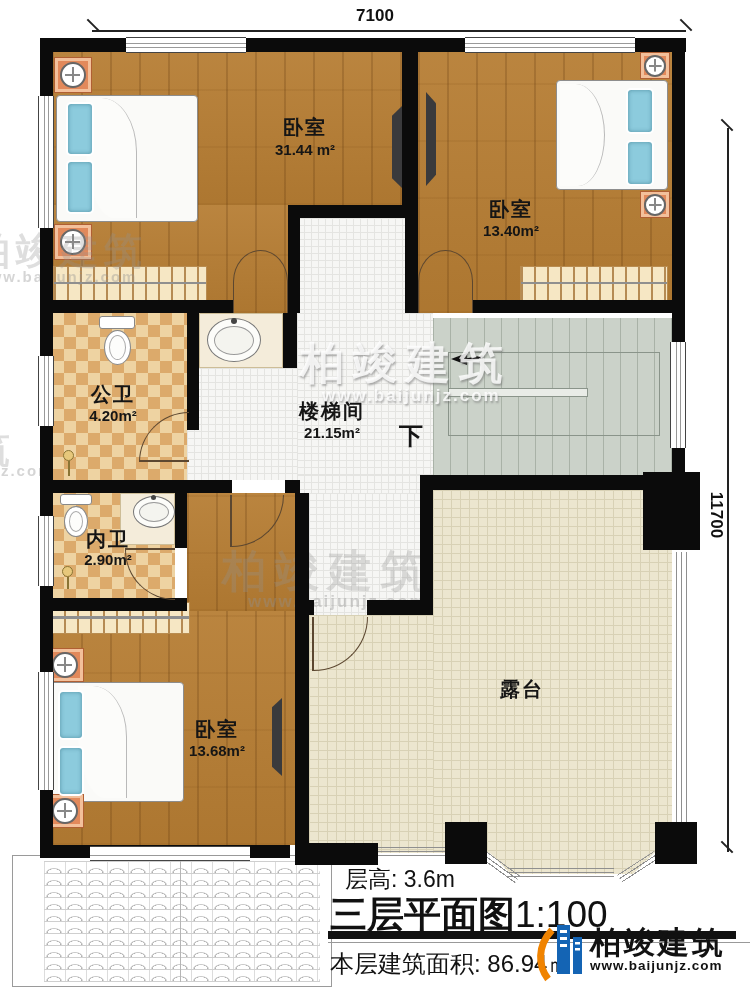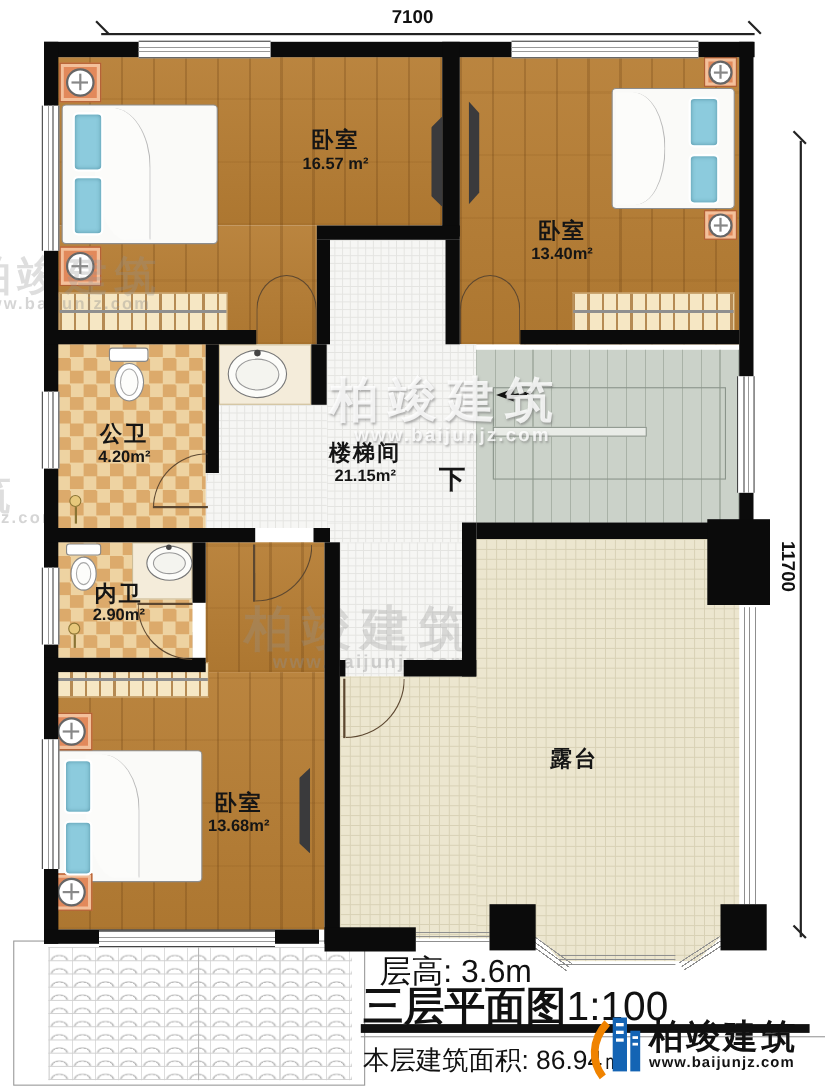--- a/index.html
+++ b/index.html
@@ -235,35 +235,35 @@
   <div class="rail-h" style="left:483px;top:850px;width:42px;height:11px;transform:rotate(36deg);transform-origin:left center;"></div>
   <div class="rail-h" style="left:508px;top:868px;width:106px;height:11px;"></div>
   <div class="rail-h" style="left:613px;top:850px;width:44px;height:11px;transform:rotate(-33deg);transform-origin:right center;"></div>
   <div class="rail-v" style="left:676px;top:552px;width:13px;height:270px;"></div>
 
   <div class="roof" style="left:12px;top:855px;width:320px;height:132px;"></div>
   <div class="roofpat" style="left:44px;top:861px;width:276px;height:121px;z-index:6;"></div>
   <div class="abs" style="left:180px;top:861px;width:1px;height:121px;background:#b5b5b5;z-index:7;"></div>
 
   <div class="label rname" style="left:305px;top:114px;">卧室</div>
-  <div class="label rarea" style="left:305px;top:141px;">16.57 m²</div>
+  <div class="label rarea" style="left:305px;top:141px;">31.44 m²</div>
   <div class="label rname" style="left:511px;top:196px;">卧室</div>
   <div class="label rarea" style="left:511px;top:222px;">13.40m²</div>
   <div class="label rname" style="left:113px;top:381px;">公卫</div>
   <div class="label rarea" style="left:113px;top:407px;">4.20m²</div>
   <div class="label rname" style="left:332px;top:398px;">楼梯间</div>
   <div class="label rarea" style="left:332px;top:424px;">21.15m²</div>
   <div class="label rname" style="left:108px;top:526px;">内卫</div>
   <div class="label rarea" style="left:108px;top:551px;">2.90m²</div>
   <div class="label rname" style="left:217px;top:716px;">卧室</div>
   <div class="label rarea" style="left:217px;top:742px;">13.68m²</div>
   <div class="label rname" style="left:522px;top:676px;">露台</div>
   <div class="label" style="left:411px;top:420px;font-size:24px;">下</div>
 
-  <div class="ft" style="left:345px;top:864px;font-size:29px;font-weight:500;">层高: 3.6m</div>
+  <div class="ft" style="left:345px;top:864px;font-size:23px;font-weight:500;">层高: 3.6m</div>
   <div class="ft" style="left:330px;top:890px;font-size:37px;">
     <span style="font-weight:bold;">三层平面图</span><span>1:100</span>
   </div>
   <div class="ft" style="left:328px;top:931px;width:408px;height:8px;background:#111;"></div>
   <div class="ft" style="left:328px;top:942px;width:422px;height:1px;background:#999;"></div>
   <div class="ft" style="left:330px;top:948px;font-size:24px;font-weight:500;">本层建筑面积: 86.94㎡</div>
 
   <div class="abs" style="left:536px;top:922px;z-index:75;">
     <svg width="48" height="60" viewBox="0 0 48 60">
       <path d="M12 57 C2 44 1 24 16 8" stroke="#f08300" stroke-width="7" fill="none"></path>

